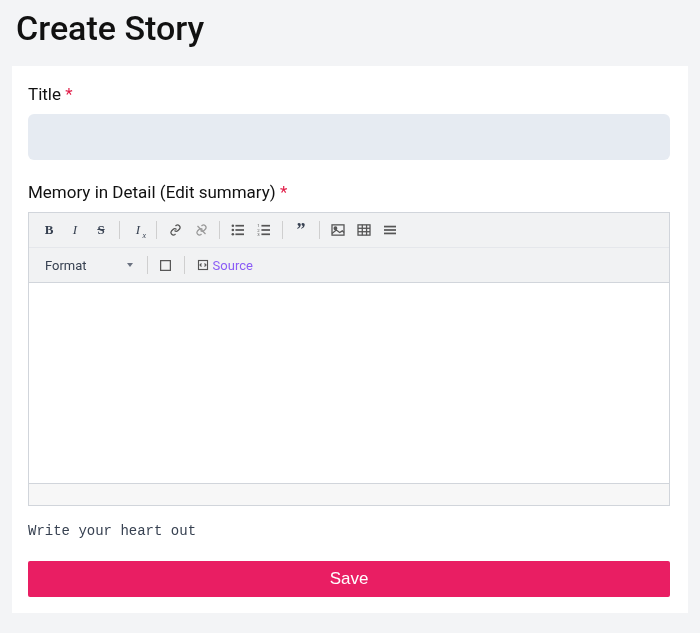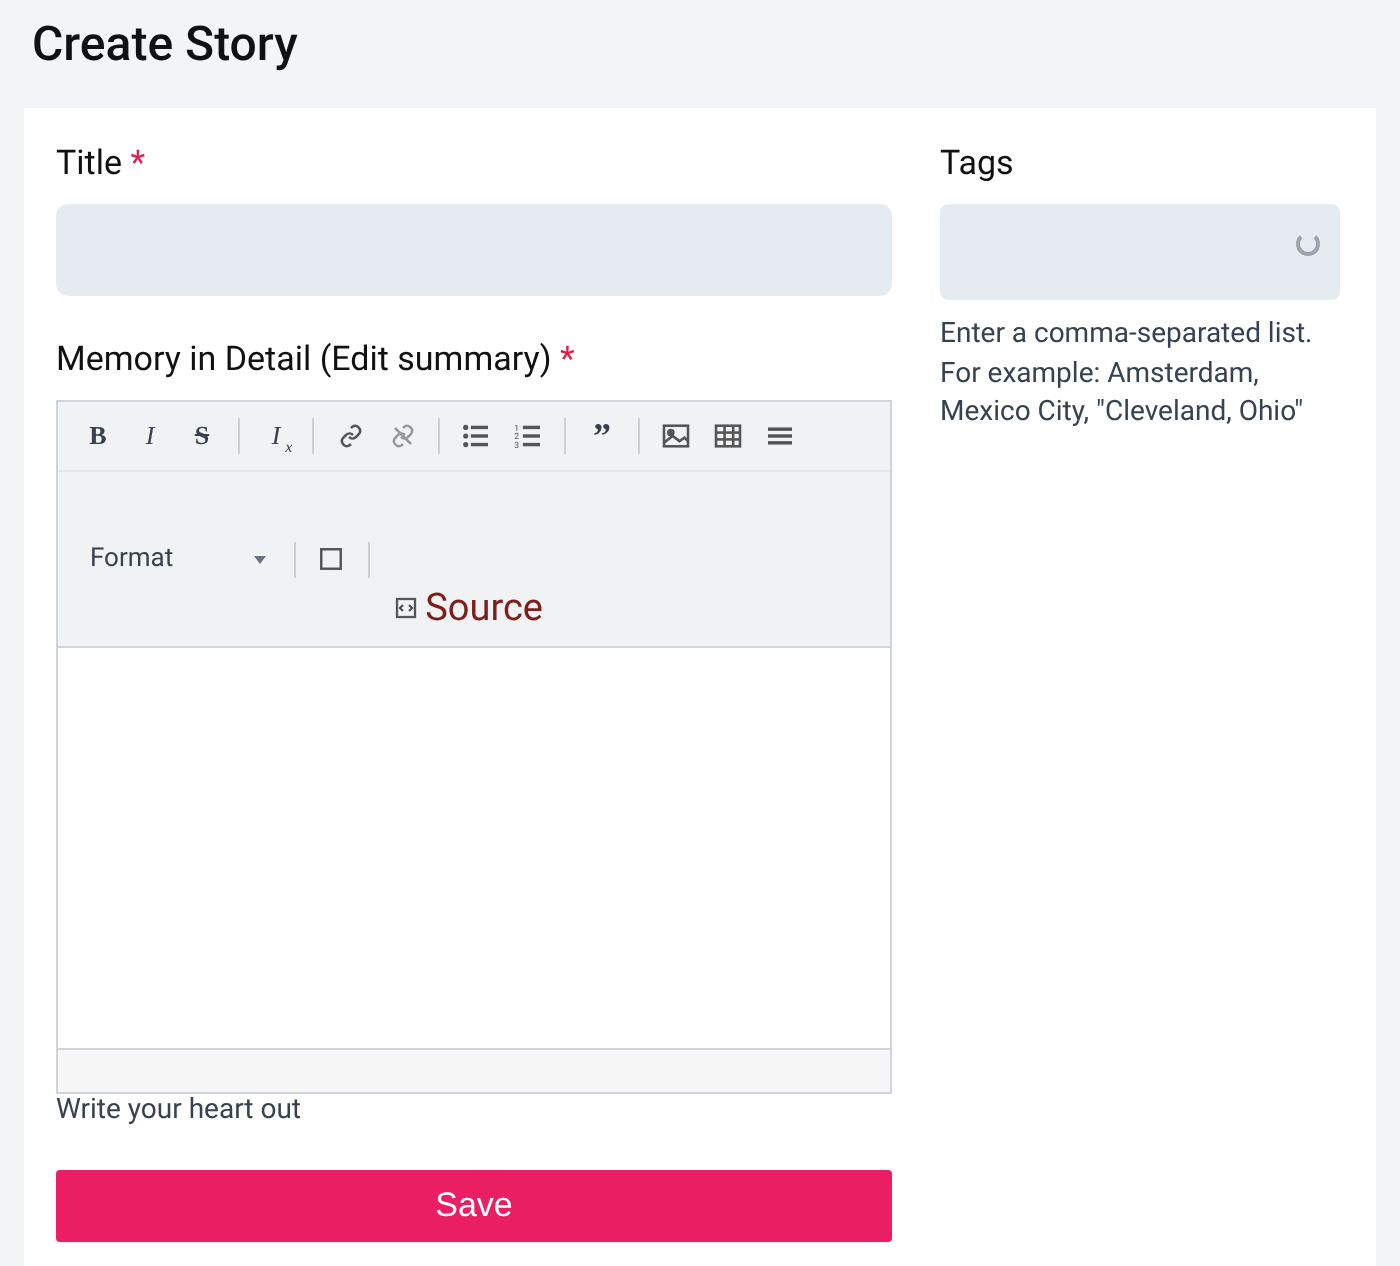--- a/index.html
+++ b/index.html
@@ -8,21 +8,21 @@
     background: #f3f4f6;
     color: #1f2937;
     width: 700px;
     height: 633px;
     overflow: hidden;
   }
   .page {
     padding: 8px 12px 12px 12px;
   }
   .page-title {
-    font-size: 24px;
+    font-size: 34px;
     font-weight: 500;
     color: #111;
     margin-bottom: 18px;
     margin-left: 4px;
   }
   .card {
     background: #fff;
     display: flex;
     gap: 24px;
     padding: 18px 18px 16px 0;
@@ -120,41 +120,41 @@
   .caret {
     width: 0; height: 0;
     border-left: 3px solid transparent;
     border-right: 3px solid transparent;
     border-top: 4px solid #6b7280;
   }
   .source-btn {
     display: flex;
     align-items: center;
     gap: 4px;
-    font-size: 19px;
-    color: #7f1d1d;
+    font-size: 13px;
+    color: #8b5cf6;
     padding: 2px 6px;
     cursor: pointer;
     border-radius: 2px;
-    margin-top: 48px;
   }
   .editor-body {
     height: 200px;
     background: #fff;
     padding: 8px;
   }
   .editor-footer {
     height: 22px;
     background: #f7f7f7;
     border-top: 1px solid #d1d5db;
   }
   .hint {
     font-size: 14px;
     color: #374151;
-    margin-top: 0;
+    margin-top: 17px;
+    font-family: Liberation Mono, monospace;
   }
   .save-btn {
     width: 100%;
     height: 36px;
     background: #e91e63;
     color: #fff;
     border: none;
     font-size: 17px;
     margin-top: 22px;
     cursor: pointer;
@@ -278,22 +278,14 @@
         </div>
         <div class="editor-body" contenteditable="true" style=""></div>
         <div class="editor-footer"></div>
       </div>
 
       <div class="hint">Write your heart out</div>
 
       <button class="save-btn">Save</button>
     </div>
 
-    <div class="col-side">
-      <div class="field-label">Tags</div>
-      <div class="tags-wrap">
-        <input class="tags-input" type="text" value="" style="">
-        <div class="spinner"></div>
-      </div>
-      <div class="help">Enter a comma-separated list. For example: Amsterdam, Mexico City, "Cleveland, Ohio"</div>
-    </div>
   </div>
 </div>
 
 </body></html>

